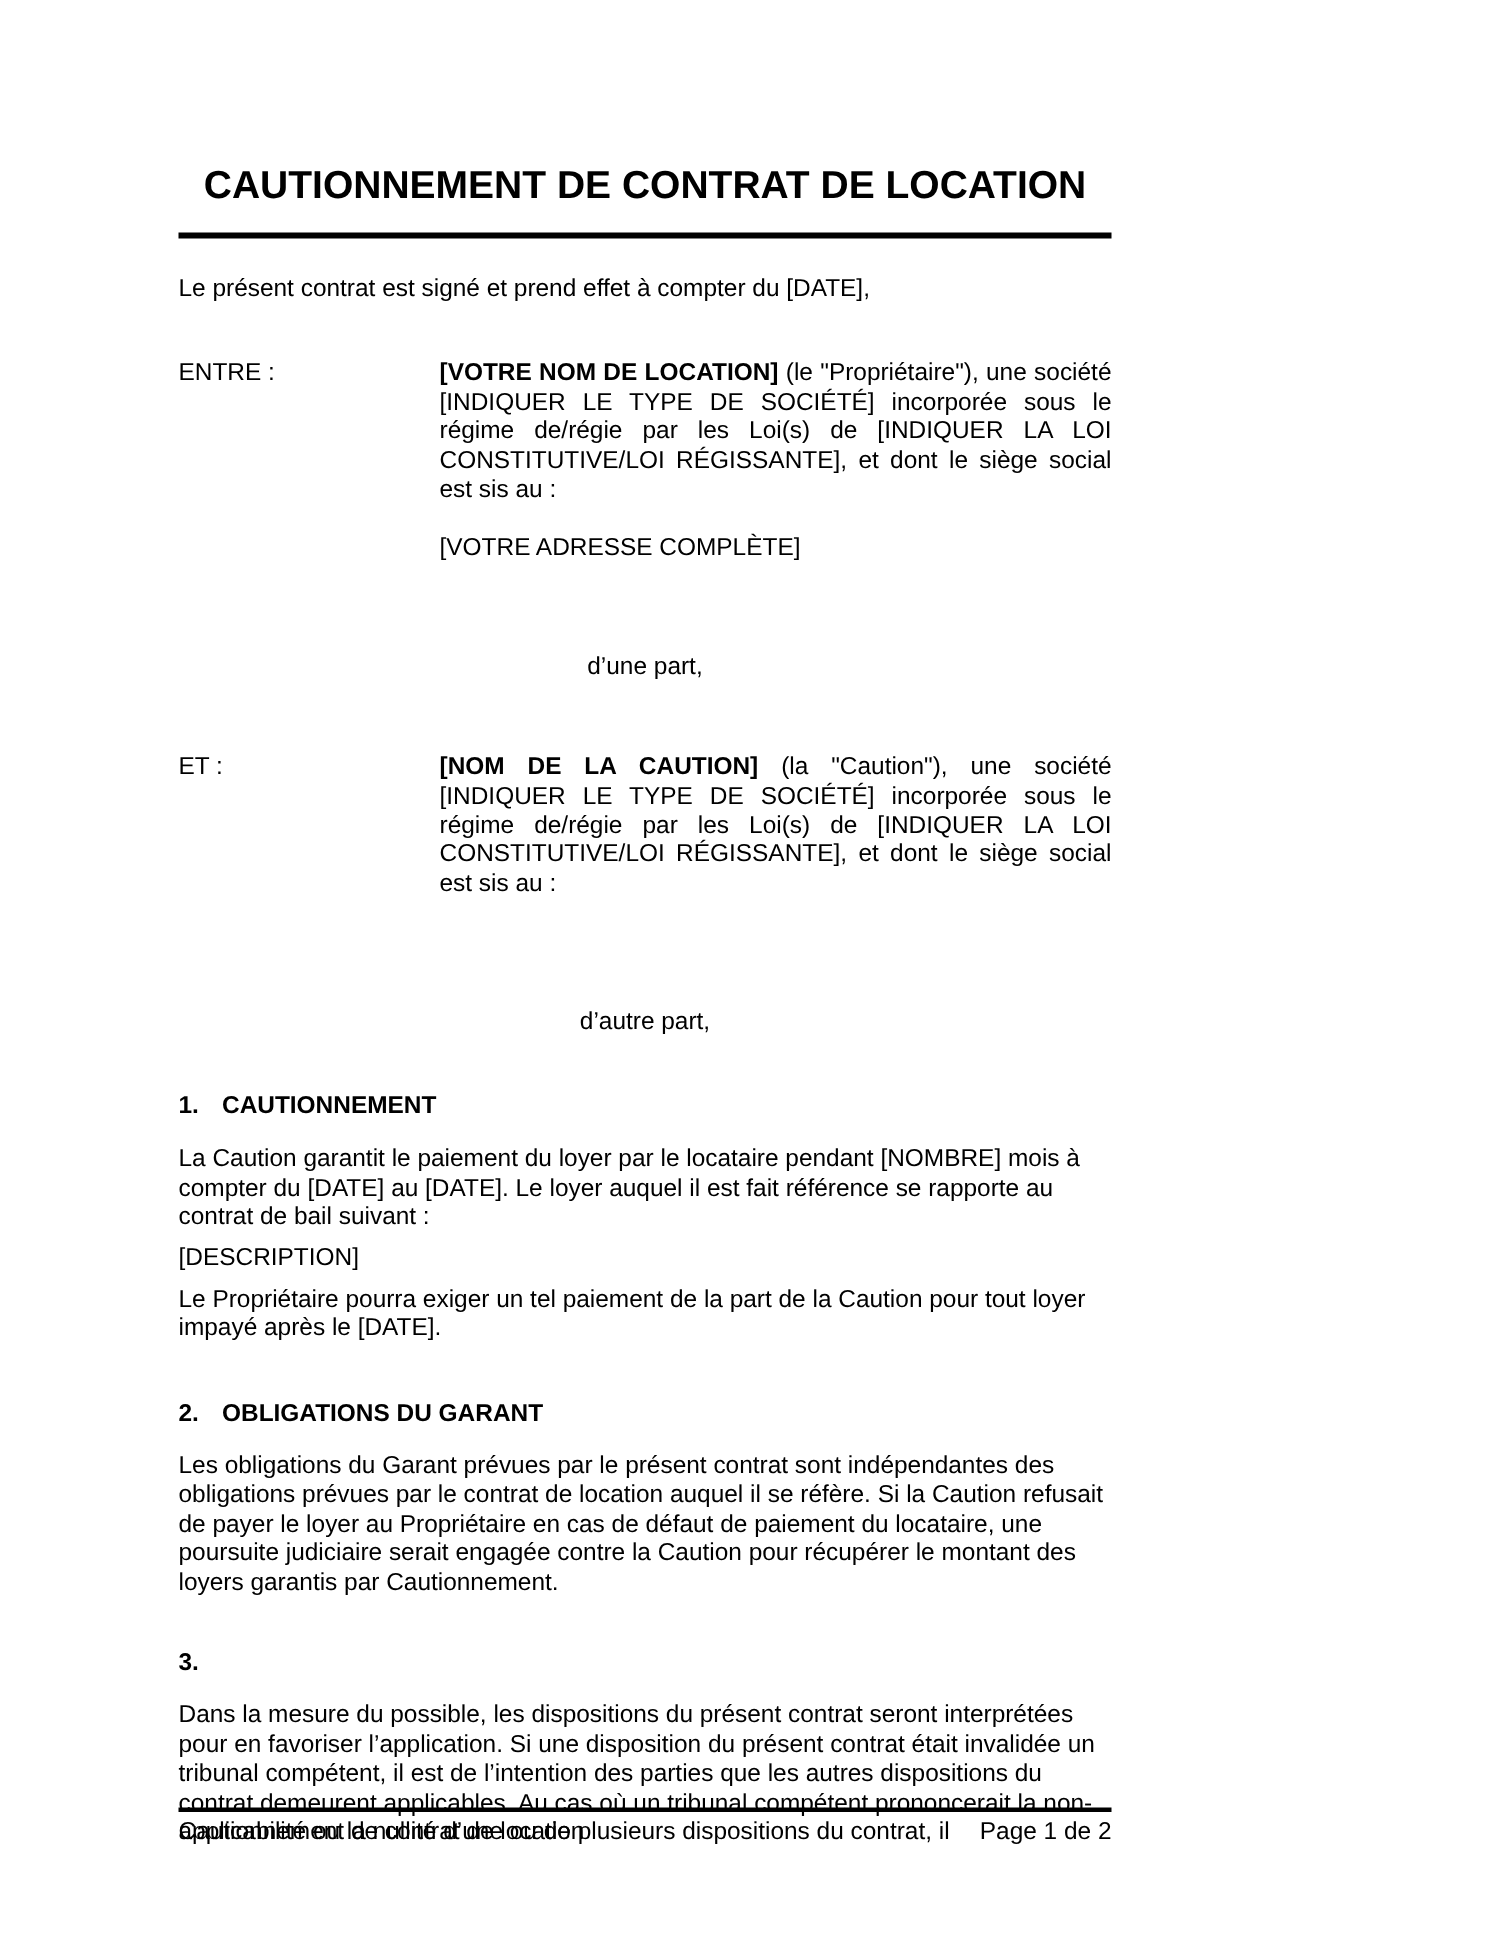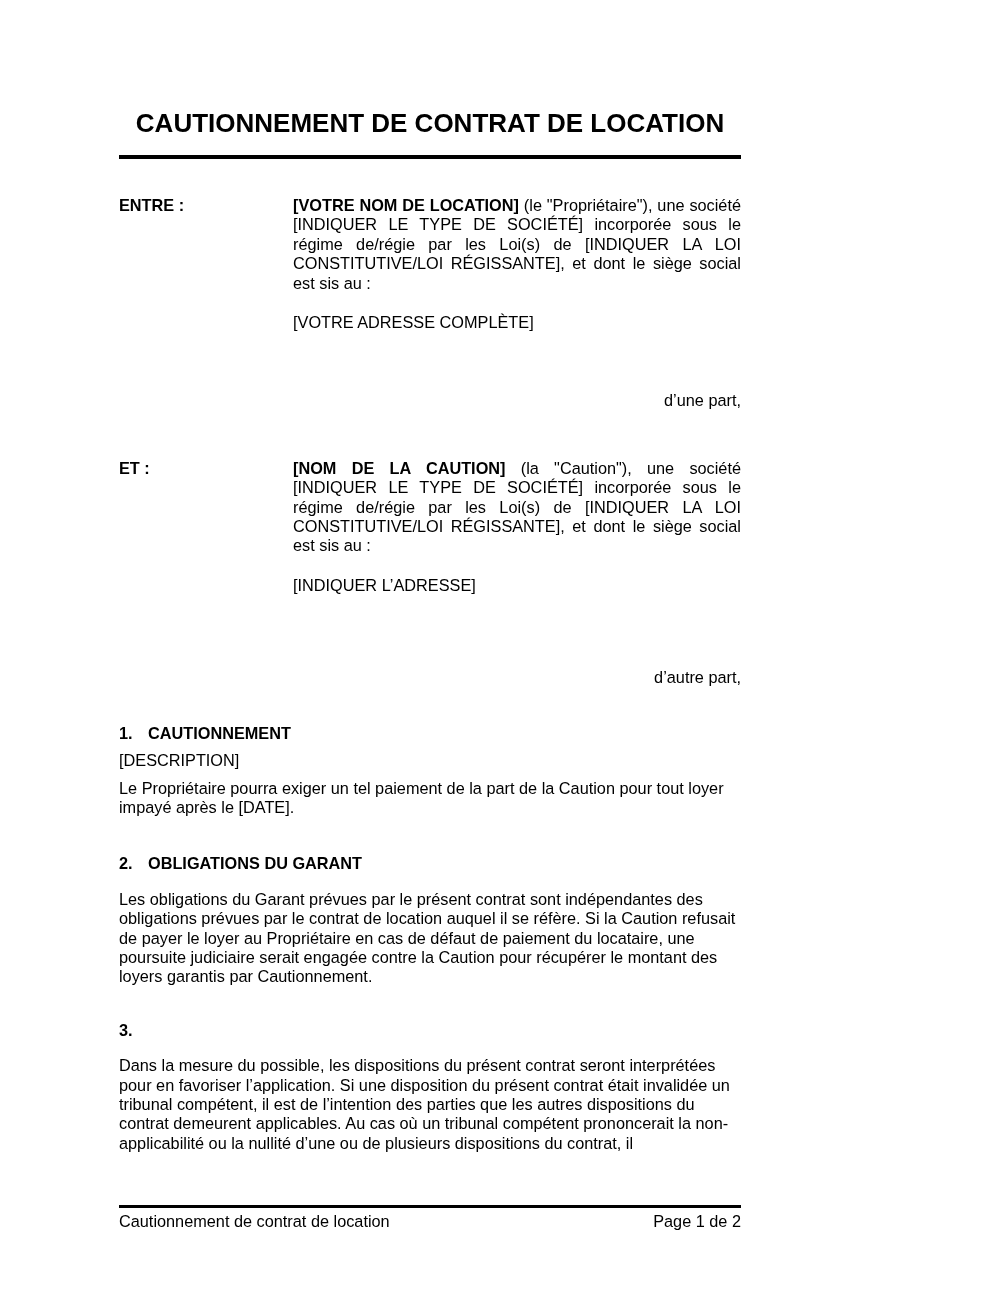--- a/index.html
+++ b/index.html
@@ -32,27 +32,27 @@
   .title-rule {
     margin-top: 17px;
     height: 4px;
     background: #000000;
   }
   .intro { margin-top: 24px; }
 
   .party-row { display: flex; }
   .party-row.entre { margin-top: 37px; }
   .party-row.et { margin-top: 48px; }
-  .party-label { flex: none; width: 174px; font-weight: bold; }
+  .party-label { flex: none; width: 174px; font-weight: normal; }
   .party-body { flex: 1; min-width: 0; }
   .party-para { text-align: justify; }
   .party-para .b { font-weight: bold; }
   .party-address { margin-top: 20px; }
 
-  .closing { text-align: right; }
+  .closing { text-align: center; }
   .closing.une { margin-top: 59px; }
   .closing.autre { margin-top: 73px; }
 
   .section-heading { display: flex; font-weight: bold; }
   .section-heading.h1 { margin-top: 36px; }
   .section-heading.h2 { margin-top: 37px; }
   .section-heading.h3 { margin-top: 34px; }
   .sec-num { flex: none; width: 29px; }
 
   .body-para { margin-top: 16px; text-align: left; }
@@ -73,44 +73,45 @@
 </style>
 </head>
 <body>
 
 <div class="page">
   <div class="content">
 
     <div class="doc-title">CAUTIONNEMENT DE CONTRAT DE LOCATION</div>
     <div class="title-rule"></div>
 
+    <p class="intro">Le présent contrat est signé et prend effet à compter du [DATE],</p>
 
     <div class="party-row entre">
       <div class="party-label">ENTRE :</div>
       <div class="party-body">
         <p class="party-para"><span class="b">[VOTRE NOM DE LOCATION]</span><span> (le "Propriétaire"), une société [INDIQUER LE TYPE DE SOCIÉTÉ] incorporée sous le régime de/régie par les Loi(s) de [INDIQUER LA LOI CONSTITUTIVE/LOI RÉGISSANTE], et dont le siège social est sis au :</span></p>
         <p class="party-address">[VOTRE ADRESSE COMPLÈTE]</p>
       </div>
     </div>
     <p class="closing une">d’une part,</p>
 
     <div class="party-row et">
       <div class="party-label">ET :</div>
       <div class="party-body">
         <p class="party-para"><span class="b">[NOM DE LA CAUTION]</span><span> (la "Caution"), une société [INDIQUER LE TYPE DE SOCIÉTÉ] incorporée sous le régime de/régie par les Loi(s) de [INDIQUER LA LOI CONSTITUTIVE/LOI RÉGISSANTE], et dont le siège social est sis au :</span></p>
-        <p class="party-address">[INDIQUER L’ADRESSE]</p>
       </div>
     </div>
     <p class="closing autre">d’autre part,</p>
 
     <div class="section">
       <div class="section-heading h1">
         <span class="sec-num">1.</span>
           <span class="sec-title">CAUTIONNEMENT</span>
       </div>
+      <p class="body-para">La Caution garantit le paiement du loyer par le locataire pendant [NOMBRE] mois à compter du [DATE] au [DATE]. Le loyer auquel il est fait référence se rapporte au contrat de bail suivant :</p>
       <p class="body-para gap">[DESCRIPTION]</p>
       <p class="body-para gap">Le Propriétaire pourra exiger un tel paiement de la part de la Caution pour tout loyer impayé après le [DATE].</p>
     </div>
 
     <div class="section">
       <div class="section-heading h2">
         <span class="sec-num">2.</span>
           <span class="sec-title">OBLIGATIONS DU GARANT</span>
       </div>
       <p class="body-para">Les obligations du Garant prévues par le présent contrat sont indépendantes des obligations prévues par le contrat de location auquel il se réfère. Si la Caution refusait de payer le loyer au Propriétaire en cas de défaut de paiement du locataire, une poursuite judiciaire serait engagée contre la Caution pour récupérer le montant des loyers garantis par Cautionnement.</p>

